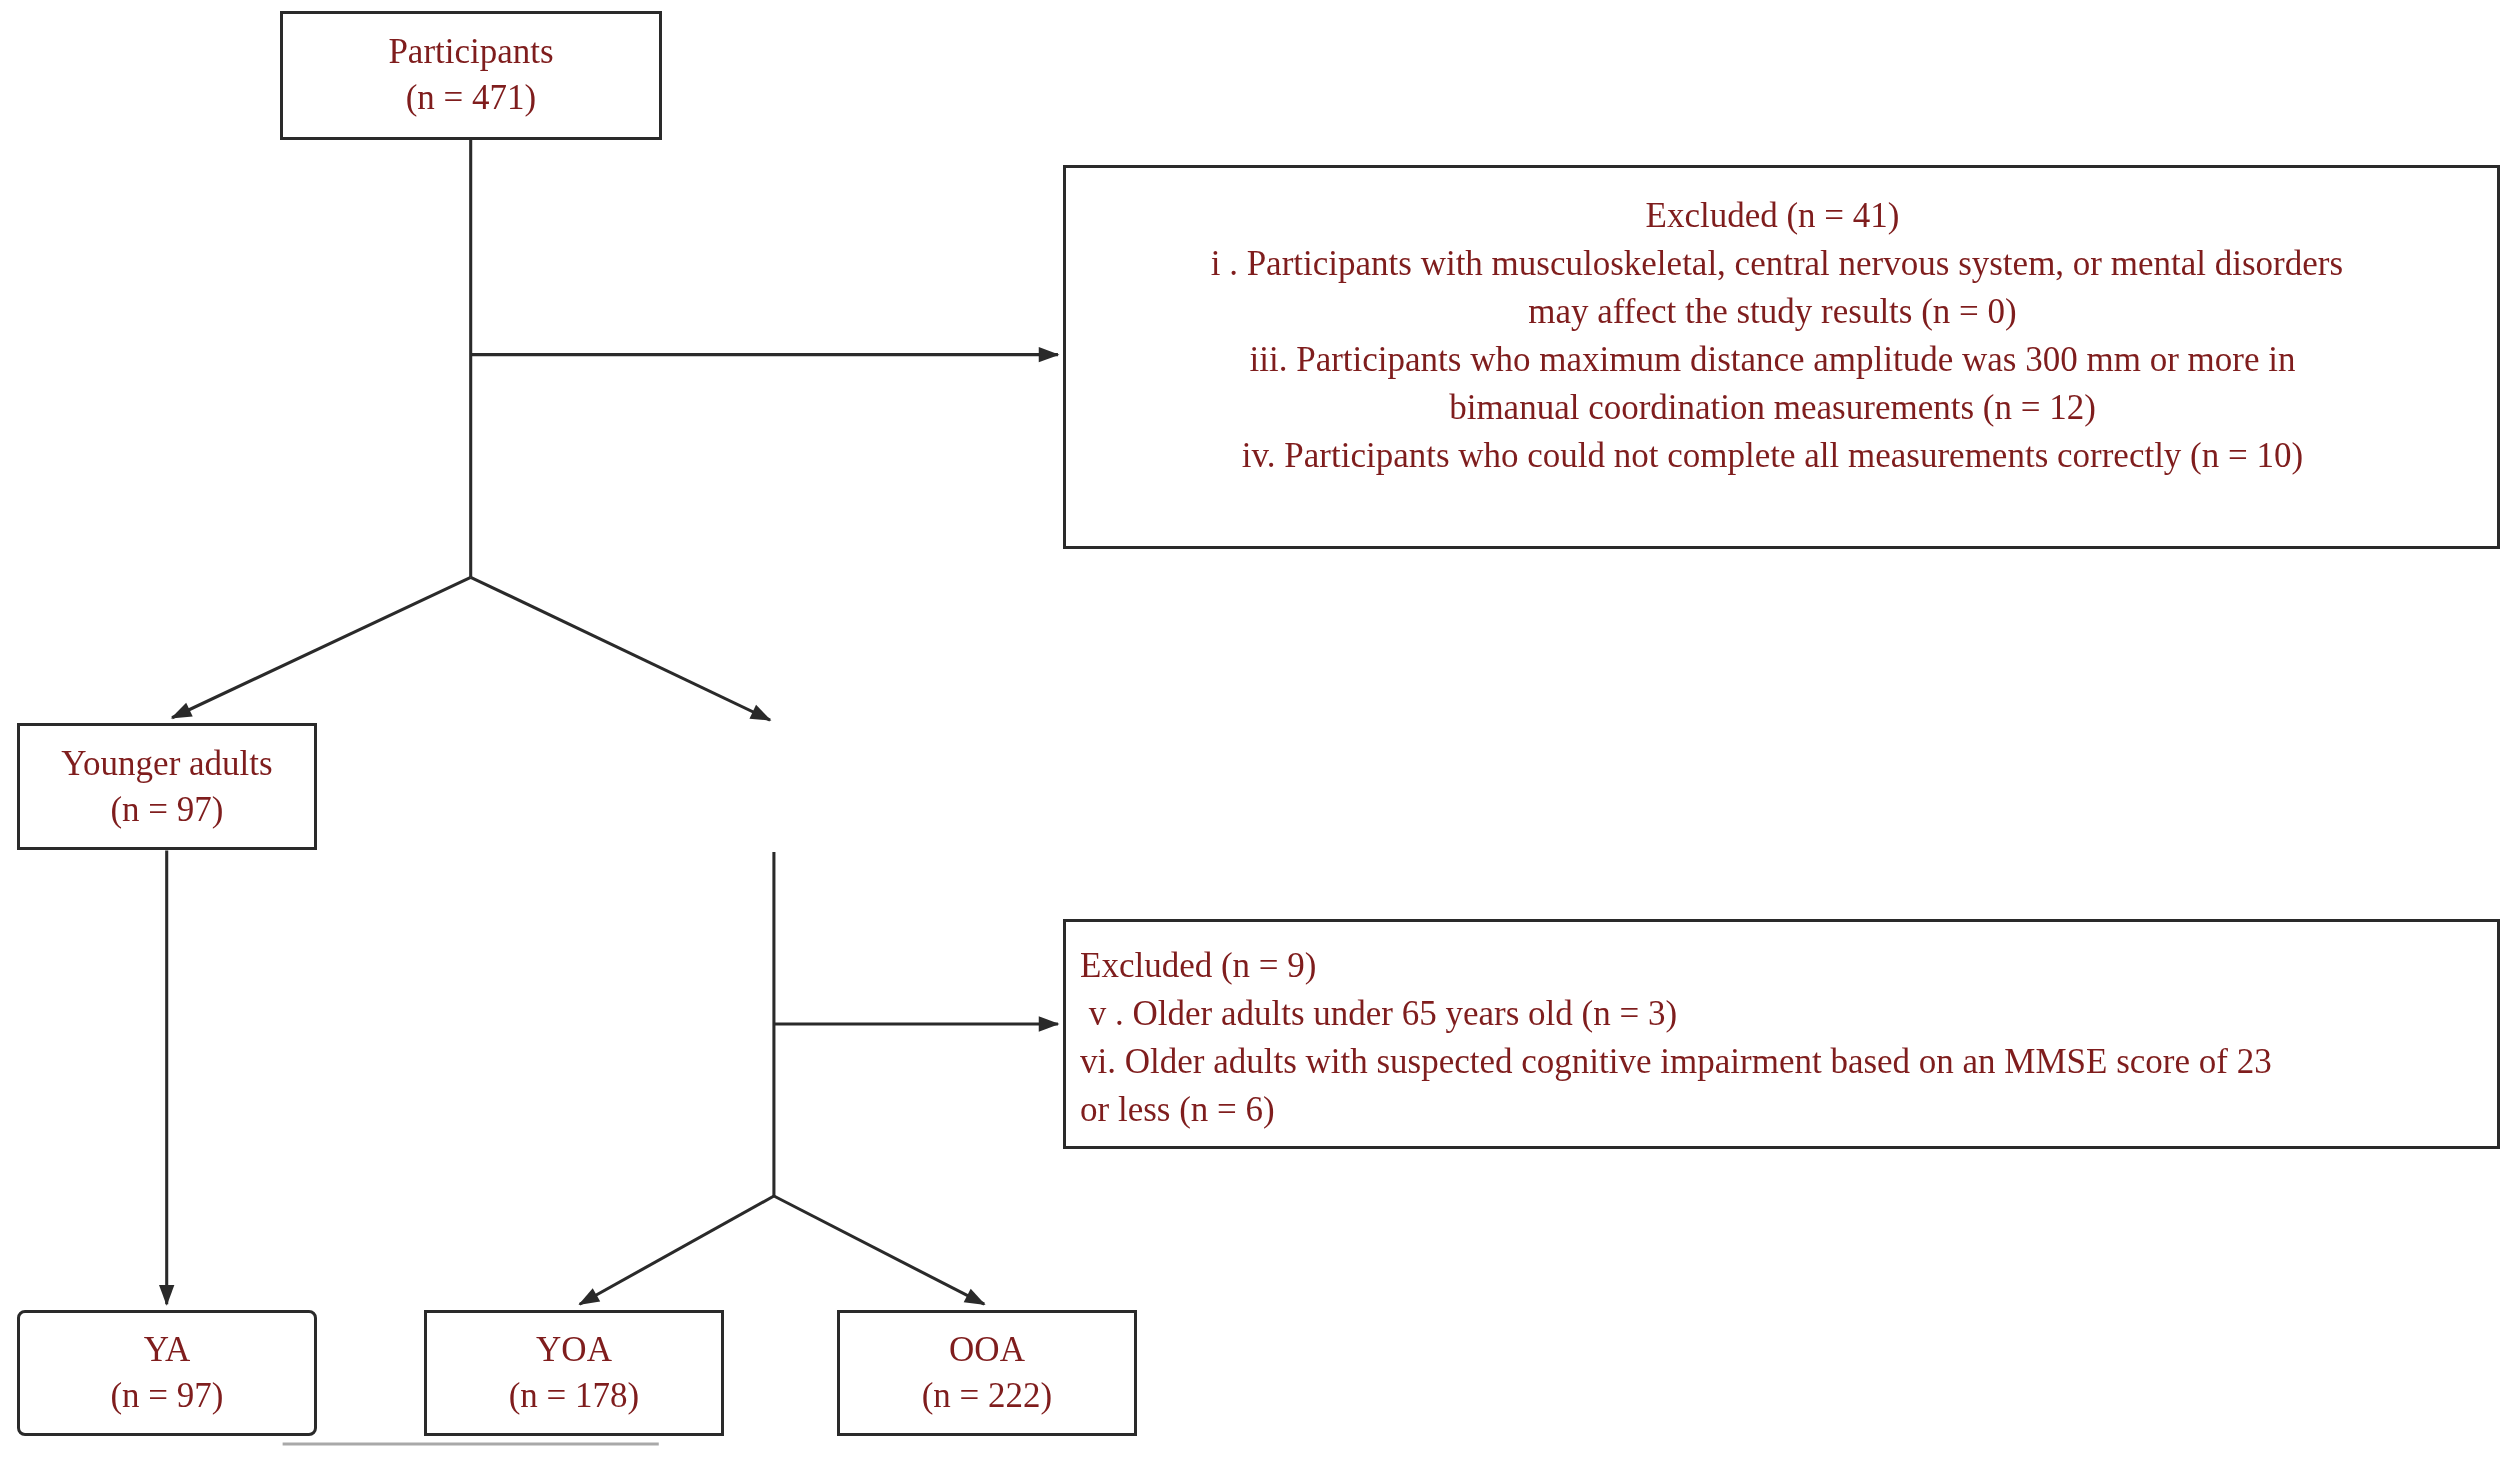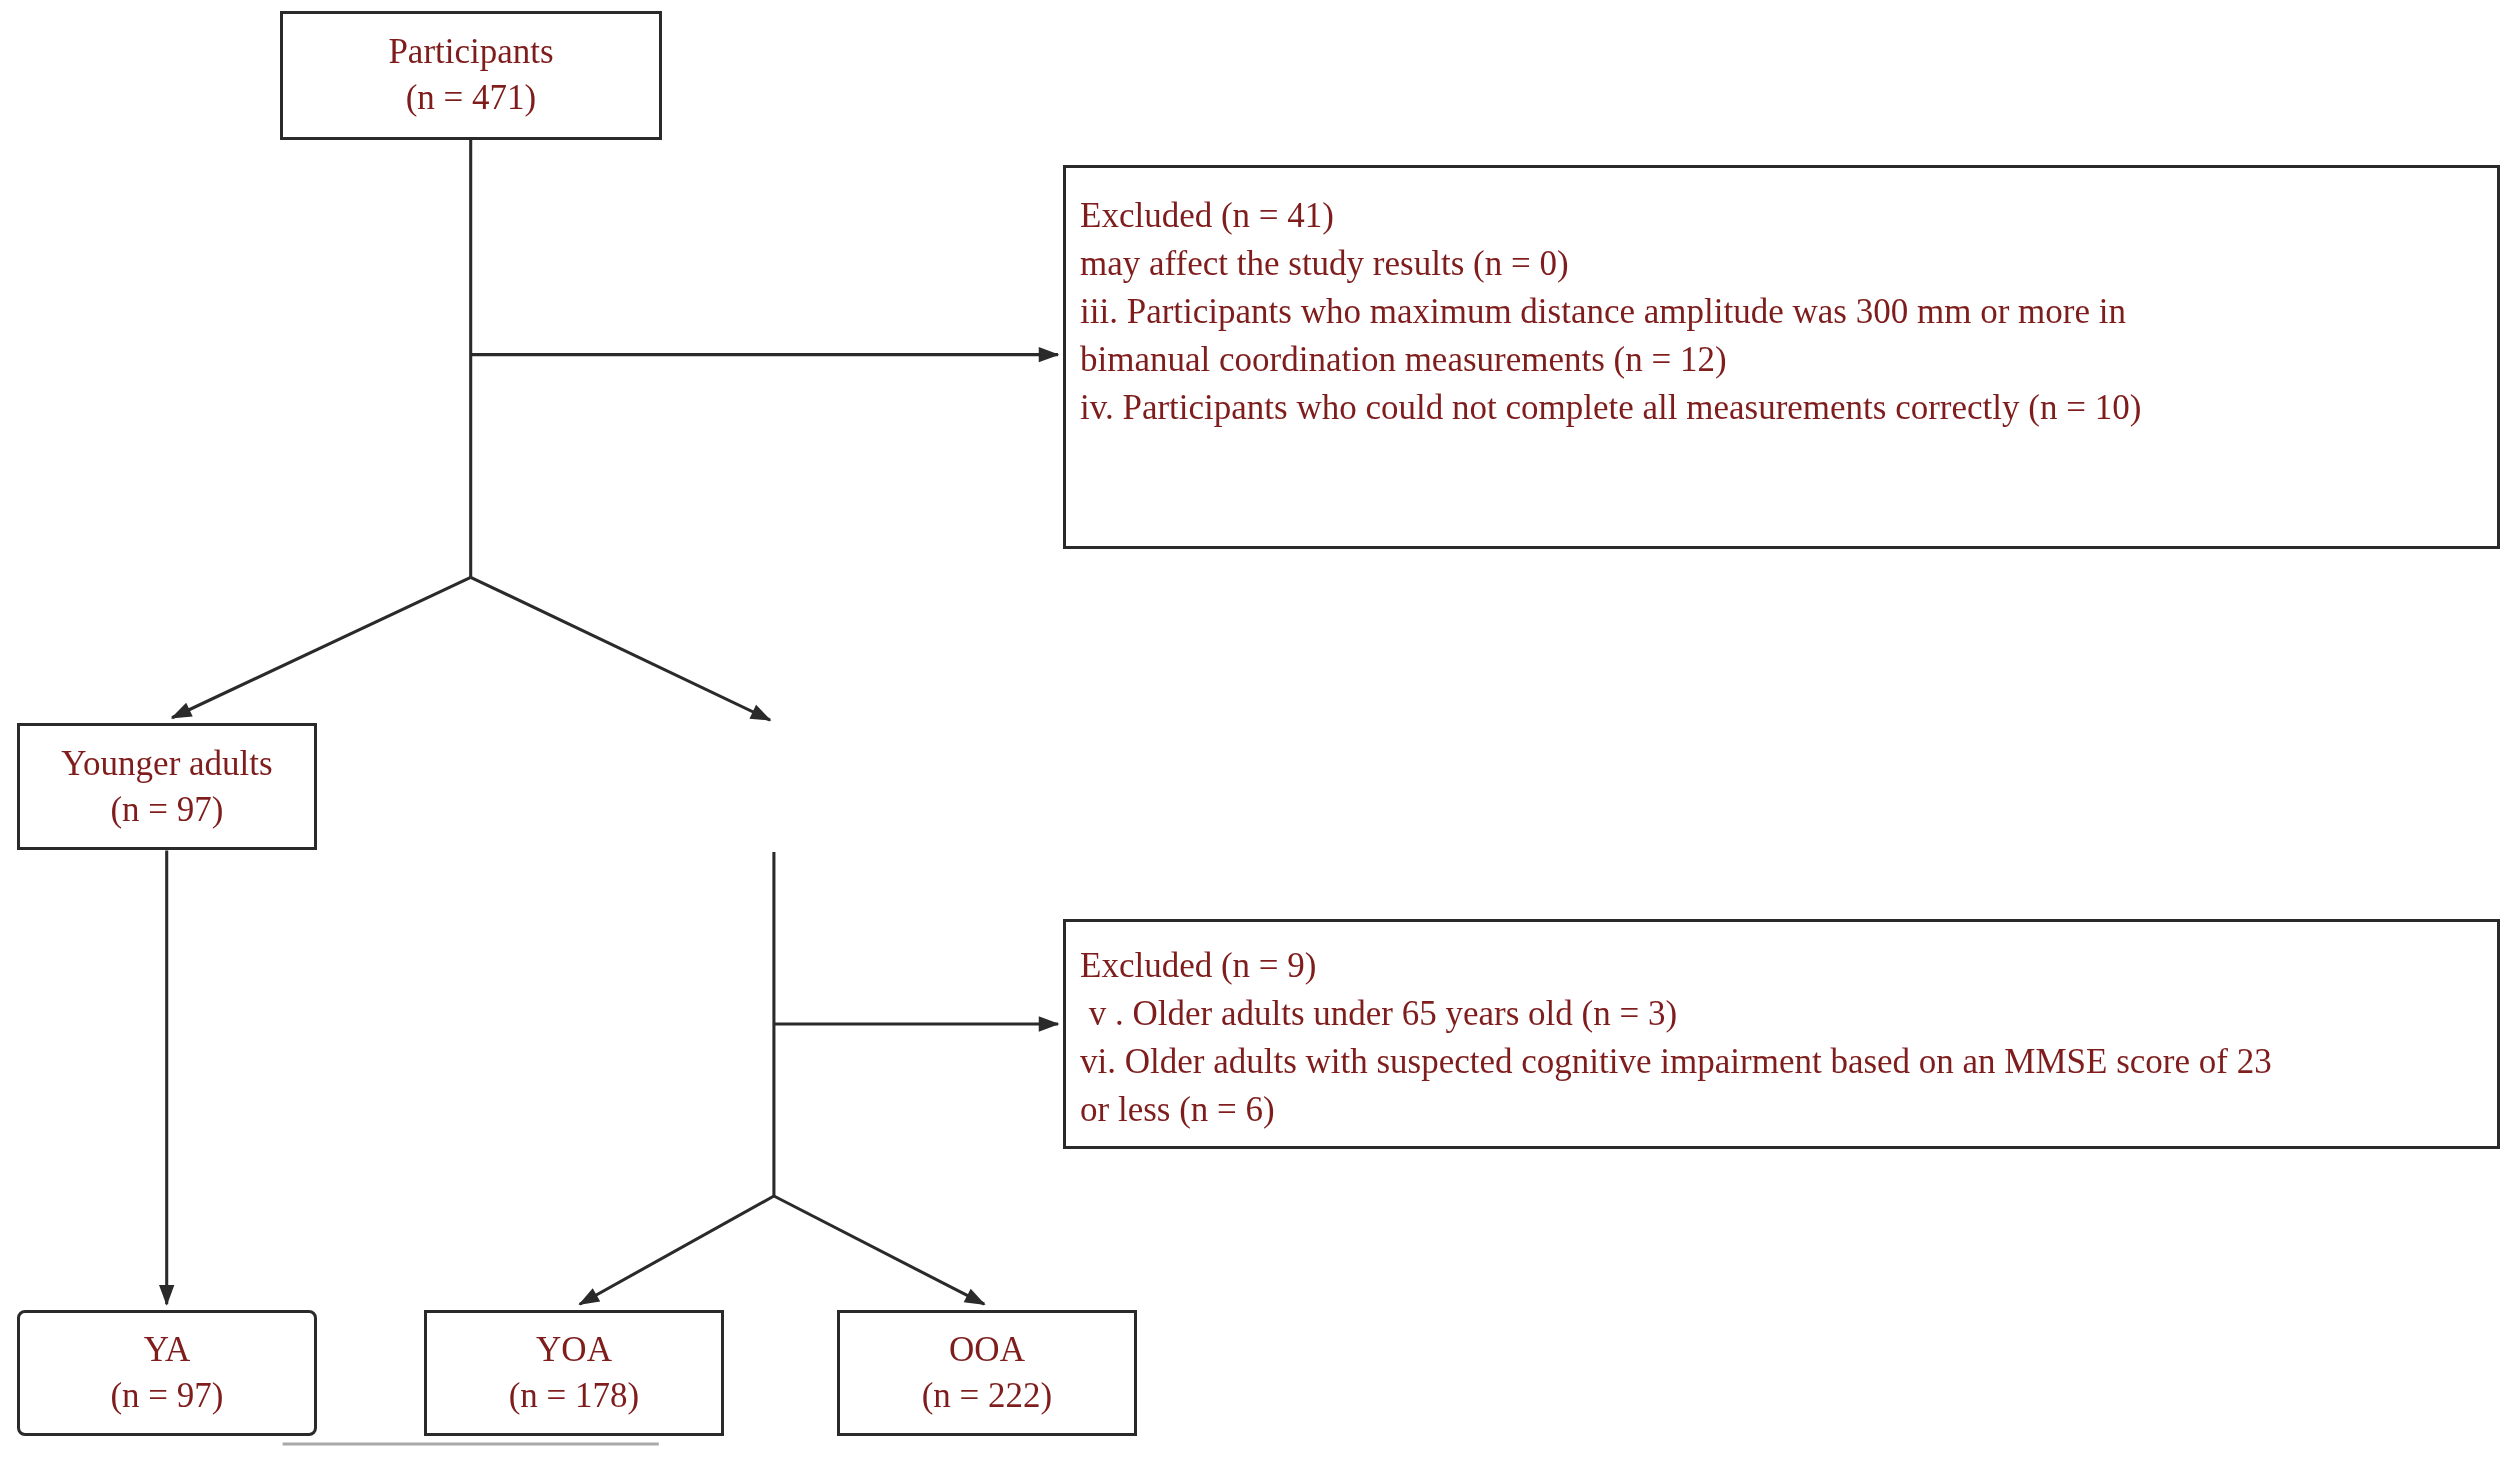--- a/index.html
+++ b/index.html
@@ -42,21 +42,21 @@
   .excluded {
     font-size: 35px;
     line-height: 48px;
     text-align: left;
   }
   .excluded .line {
     white-space: pre;
   }
   
   .participants { left: 280px; top: 10.7px;   width: 382px;  height: 129px; }
-  .excluded-1   { left: 1063px; top: 165px; width: 1437px; height: 384px; padding: 24px 32px 0 14px; }
+  .excluded-1   { left: 1063px; top: 165px; width: 1437px; height: 384px; padding: 24px 32px 0 14px; text-align: center; }
   .younger      { left: 17px;  top: 723px;  width: 300px;  height: 127px; }
   .older        { left: 626px; top: 726px;  width: 299px;  height: 127px; }
   .excluded-2   { left: 1063px; top: 919px; width: 1437px; height: 230px; padding: 20px 14px 0 14px; }
   .ya           { left: 17px;   top: 1310px; width: 300px;  height: 126px; border-radius: 8px; }
   .yoa          { left: 424px;  top: 1310px; width: 300px;  height: 126px; }
   .ooa          { left: 837px; top: 1310px; width: 300px;  height: 126px; }
 </style>
 </head>
 <body>
 
@@ -81,20 +81,21 @@
     <path d="M368 1881 L858 1881" stroke="#a9a9a9" stroke-width="4" fill="none"></path>
   </svg>
 
   <div class="box node participants">
     <div>Participants</div>
     <div>(n = 471)</div>
   </div>
 
   <div class="box excluded excluded-1">
     <div class="line">Excluded (n = 41)</div>
+    <div class="line"> i . Participants with musculoskeletal, central nervous system, or mental disorders</div>
     <div class="line">may affect the study results (n = 0)</div>
     <div class="line">iii. Participants who maximum distance amplitude was 300 mm or more in</div>
     <div class="line">bimanual coordination measurements (n = 12)</div>
     <div class="line">iv. Participants who could not complete all measurements correctly (n = 10)</div>
   </div>
 
   <div class="box node younger">
     <div>Younger adults</div>
     <div>(n = 97)</div>
   </div>

